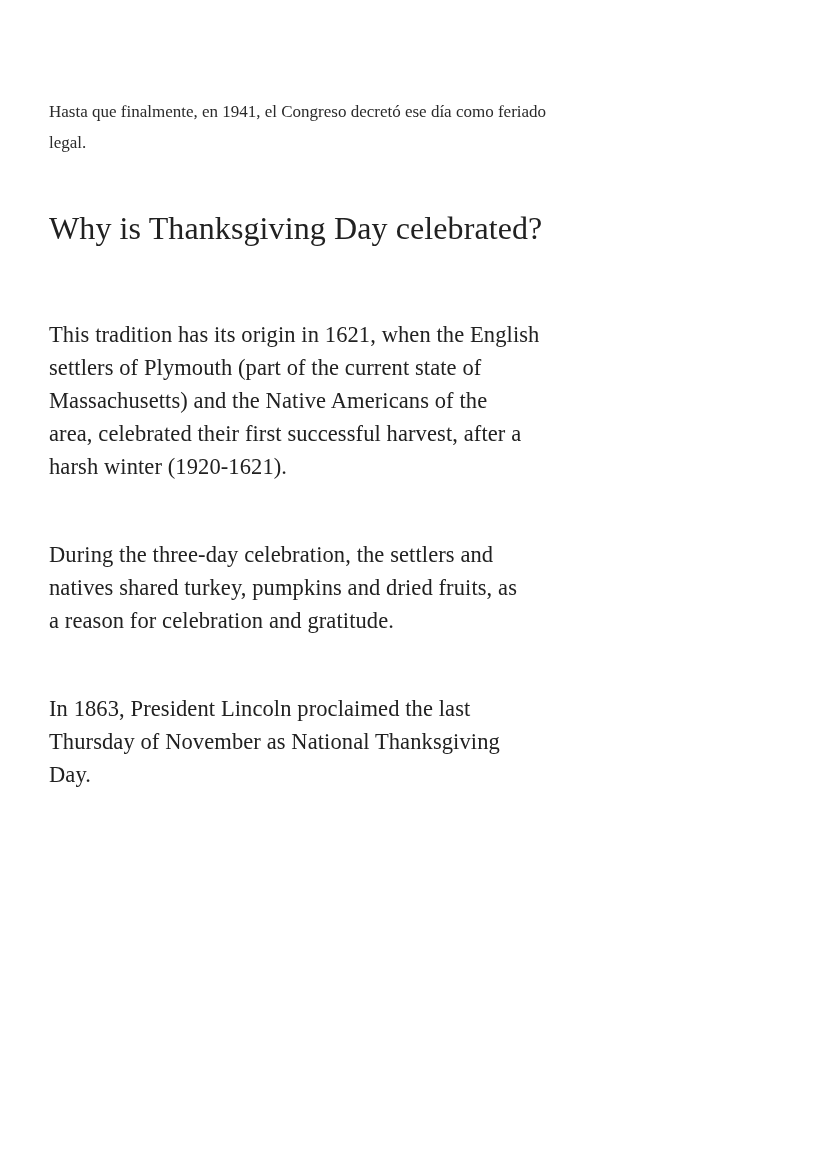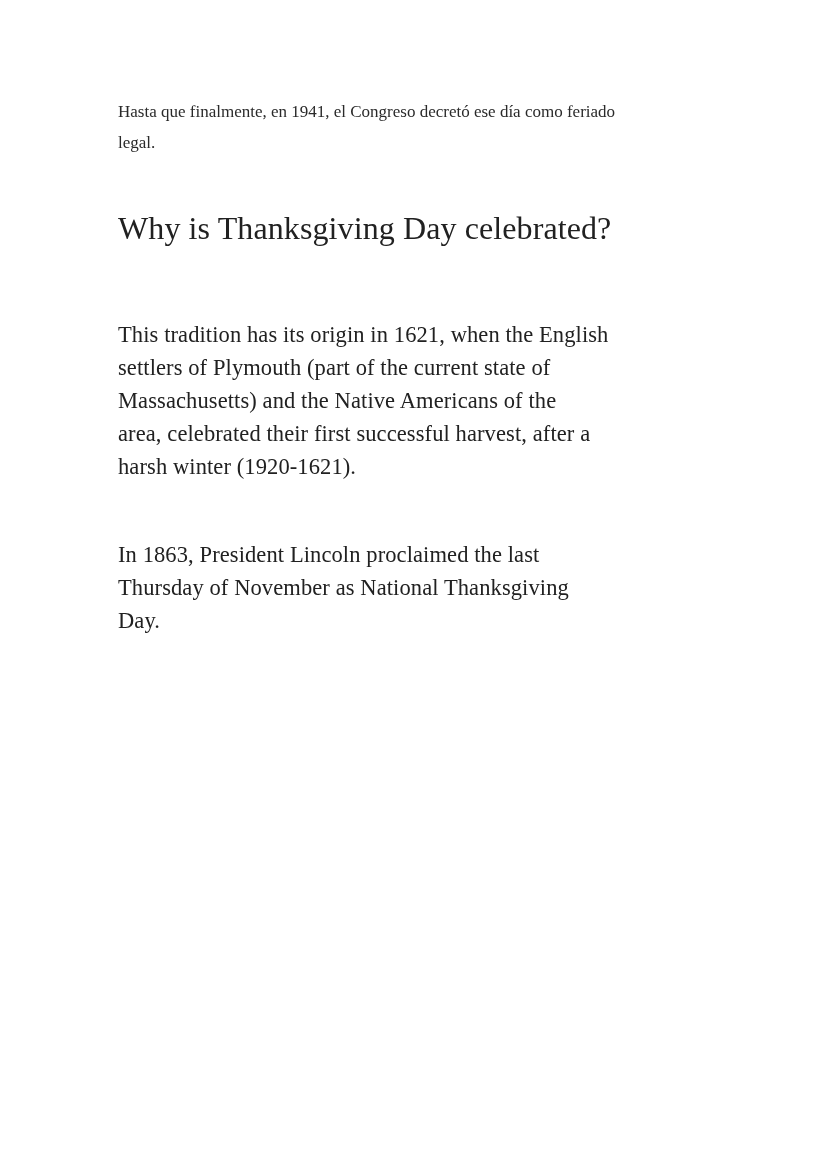--- a/index.html
+++ b/index.html
@@ -6,21 +6,21 @@
     margin: 0;
     padding: 0;
     background: #ffffff;
   }
   .page {
     position: relative;
     width: 828px;
     height: 1171px;
     background: #ffffff;
     box-sizing: border-box;
-    padding: 96px 100px 0 118px;
+    padding: 96px 100px 0 49px;
     font-family: "Liberation Serif", "DejaVu Serif", serif;
     color: #212121;
     overflow: hidden;
   }
   .intro {
     margin: 0;
     font-size: 17px;
     line-height: 31px;
     white-space: pre-line;
     color: #2a2a2a;
@@ -51,17 +51,20 @@
 legal.</p>
 
   <h1 class="heading">Why is Thanksgiving Day celebrated?</h1>
 
   <div id="paragraphs">
       <p class="body-para">This tradition has its origin in 1621, when the English
 settlers of Plymouth (part of the current state of
 Massachusetts) and the Native Americans of the
 area, celebrated their first successful harvest, after a
 harsh winter (1920-1621).</p>
+      <p class="body-para">During the three-day celebration, the settlers and
+natives shared turkey, pumpkins and dried fruits, as
+a reason for celebration and gratitude.</p>
       <p class="body-para">In 1863, President Lincoln proclaimed the last
 Thursday of November as National Thanksgiving
 Day.</p>
     </div>
 </div>
 
 </body></html>

